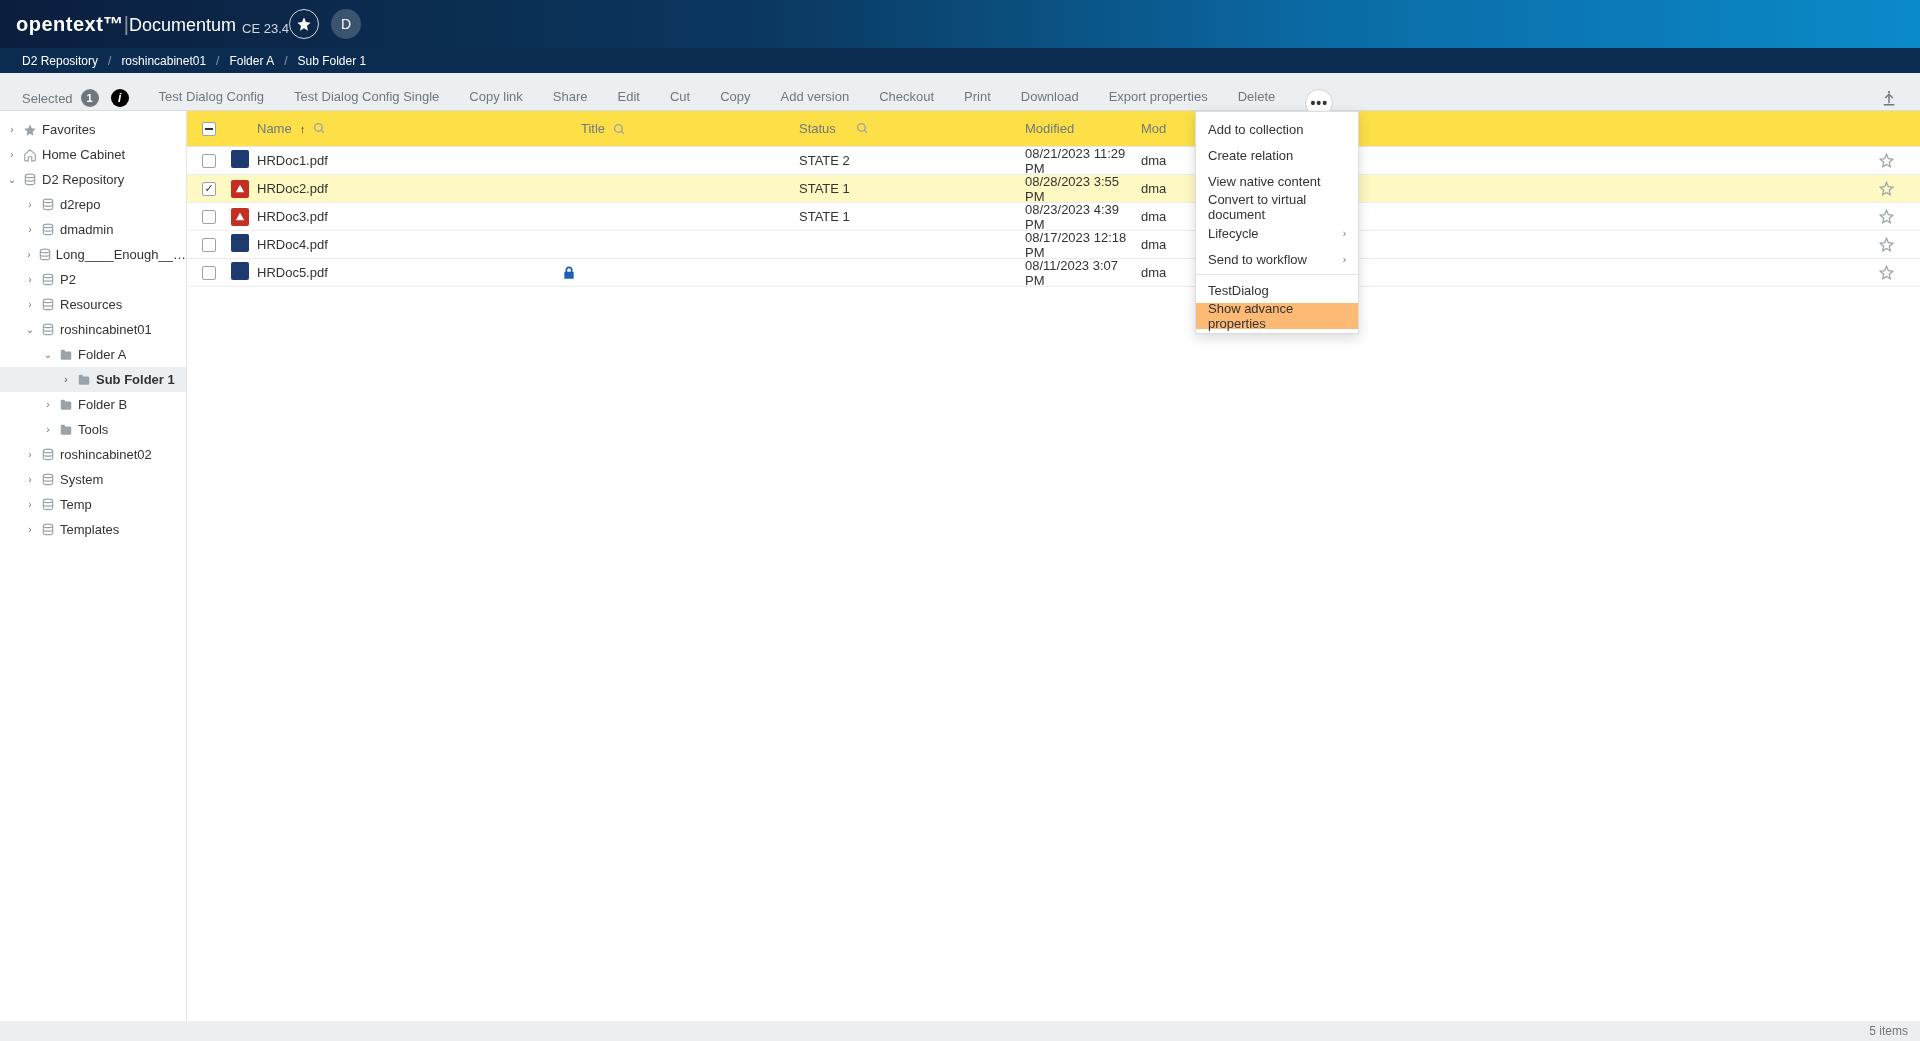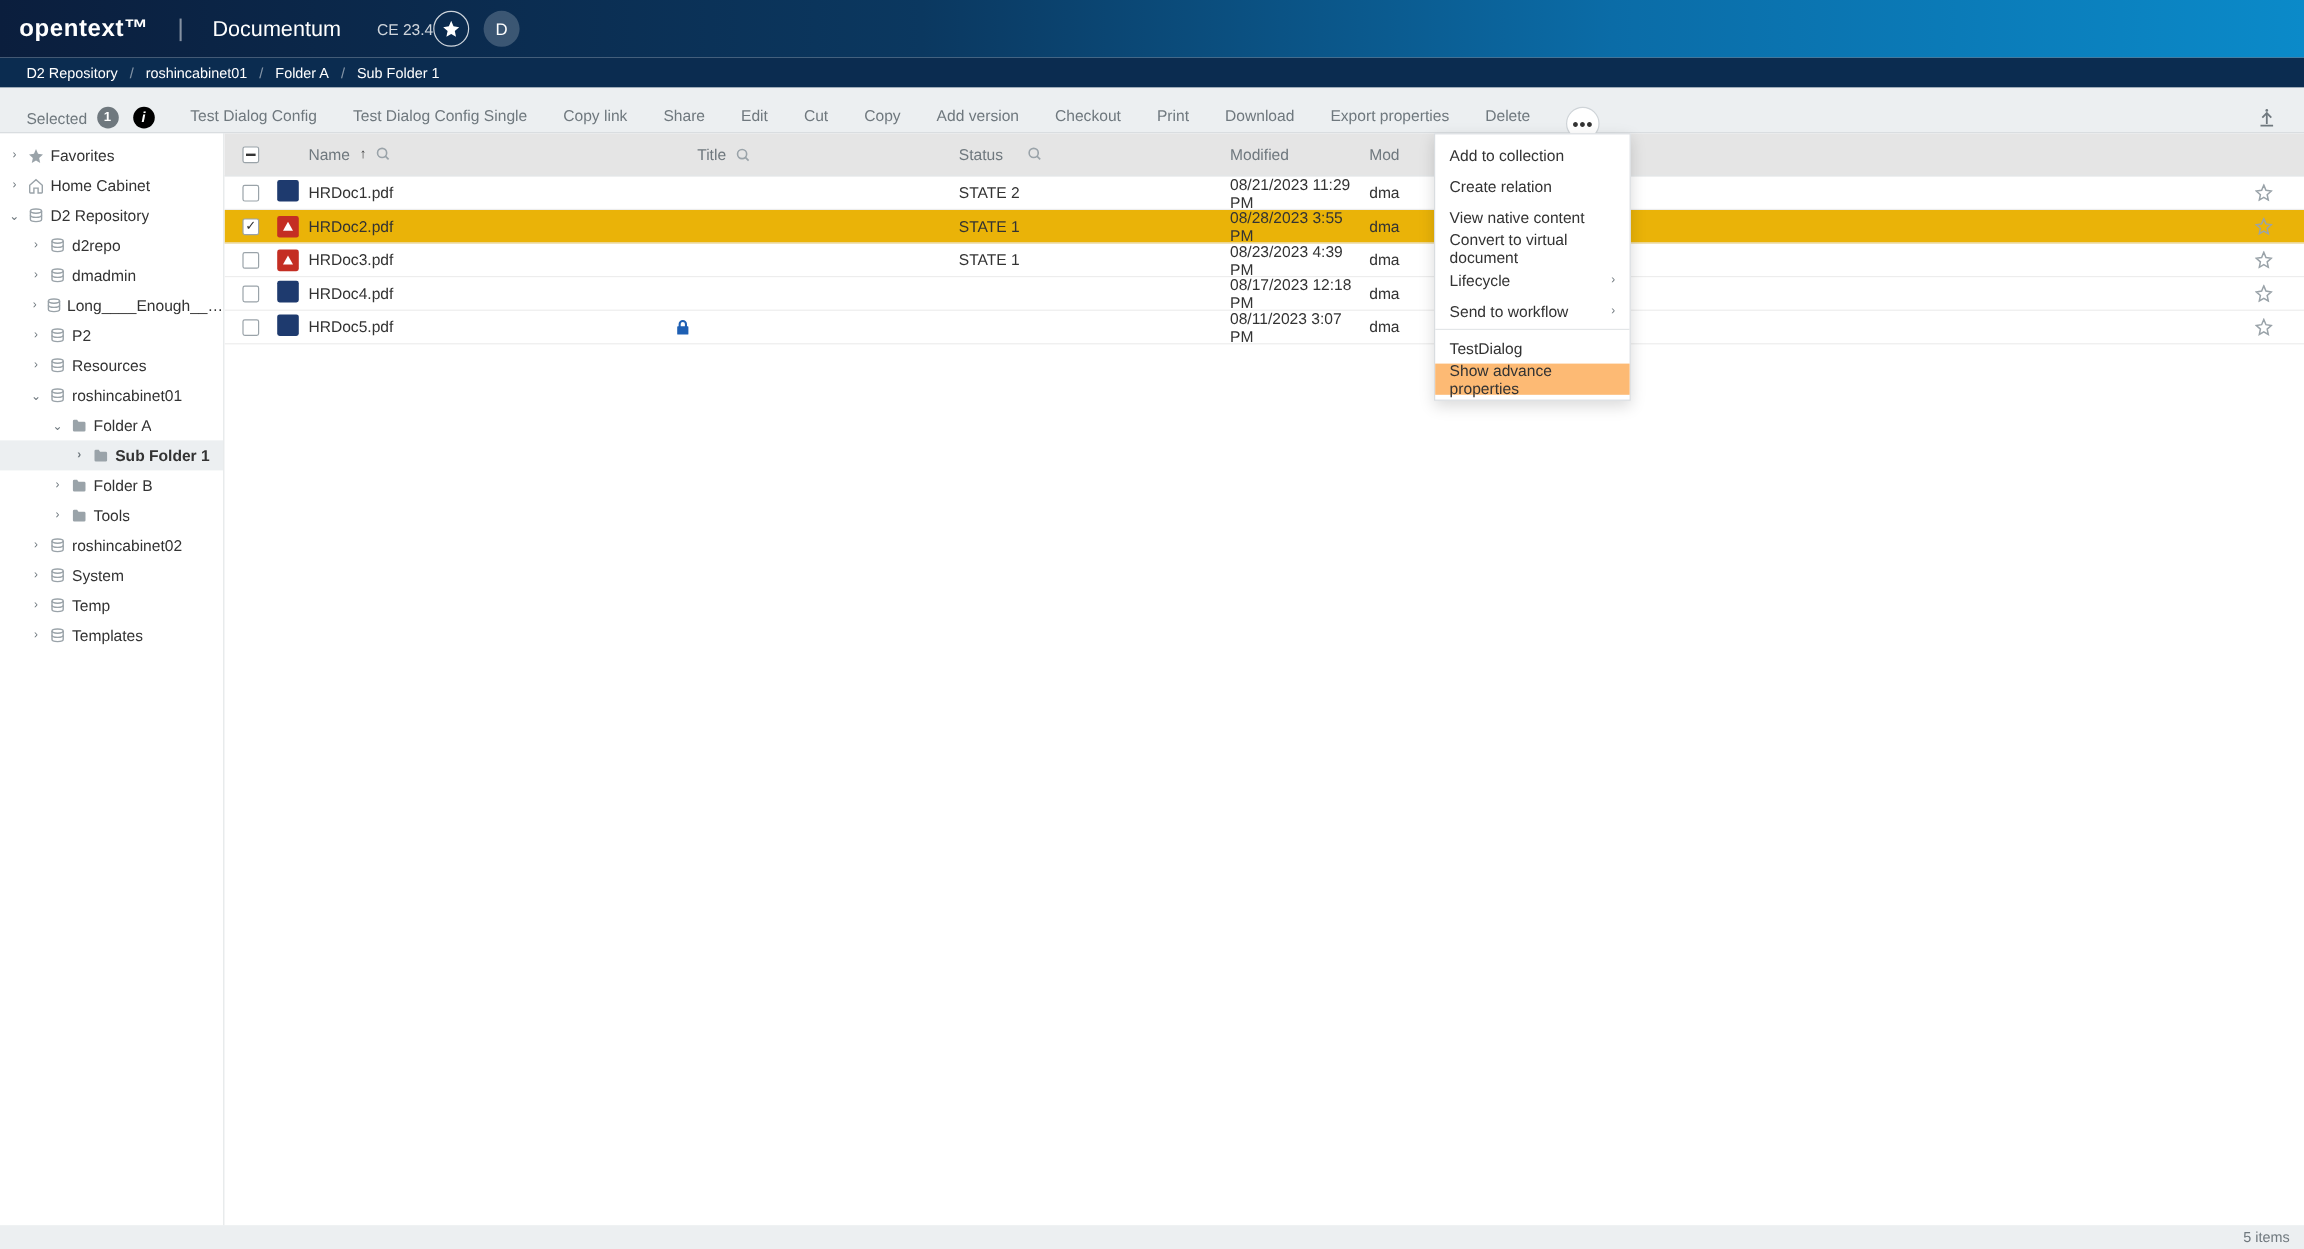--- a/index.html
+++ b/index.html
@@ -1,19 +1,19 @@
 <!DOCTYPE html>
 <html><head>
 <meta charset="utf-8">
 <style>
 * { box-sizing: border-box; margin: 0; padding: 0; }
 body { font-family: -apple-system, BlinkMacSystemFont, "Segoe UI", Arial, sans-serif; font-size: 13px; color: #333; background: #fff; overflow: hidden; }
 
 .header { height: 48px; background: linear-gradient(90deg, #0b1e3d 0%, #0b3860 40%, #0b6ca7 70%, #0b8ac9 100%); display: flex; align-items: center; padding: 0 16px; color: #fff; }
-.brand { display: flex; align-items: center; gap: 24px; }
+.brand { display: flex; align-items: flex-end; gap: 0; }
 .brand-ot { font-size: 20px; font-weight: 700; letter-spacing: 0.5px; }
 .brand-sep { color: rgba(255,255,255,0.5); font-size: 20px; }
 .brand-prod { font-size: 18px; font-weight: 400; }
 .brand-ver { font-size: 13px; opacity: 0.8; margin-left: 6px; }
 .search-wrap { flex: 1; display: flex; justify-content: center; }
 .search-box { width: 360px; height: 28px; background: rgba(255,255,255,0.18); border: 1px solid rgba(255,255,255,0.35); border-radius: 2px; display: flex; align-items: center; justify-content: center; gap: 6px; color: #e8f1f8; font-style: italic; }
 .header-right { display: flex; align-items: center; gap: 12px; }
 .circ-btn { width: 30px; height: 30px; border: 1.5px solid rgba(255,255,255,0.8); border-radius: 50%; display: flex; align-items: center; justify-content: center; color: #fff; }
 .avatar { width: 30px; height: 30px; border-radius: 50%; background: rgba(255,255,255,0.2); display: flex; align-items: center; justify-content: center; color: #fff; font-size: 14px; }
 
@@ -33,35 +33,35 @@
 .body { display: flex; height: calc(100vh - 48px - 25px - 38px - 20px); }
 .sidebar { width: 187px; border-right: 1px solid #e3e6e8; overflow-y: auto; padding-top: 6px; font-size: 13px; color: #333; }
 .tree-item { display: flex; align-items: center; height: 25px; padding-left: 6px; gap: 4px; cursor: pointer; white-space: nowrap; overflow: hidden; }
 .tree-item.selected { background: #eceff1; font-weight: 600; }
 .tw { width: 12px; display: inline-flex; justify-content: center; color: #6f787e; font-size: 10px; }
 .tree-ico { width: 16px; height: 16px; display: inline-flex; align-items: center; justify-content: center; color: #9aa3a9; }
 .tree-ico svg { width: 14px; height: 14px; }
 .tree-label { overflow: hidden; text-overflow: ellipsis; }
 
 .content { flex: 1; display: flex; flex-direction: column; overflow: hidden; }
-.thead { height: 36px; background: #e5e5e5; border-bottom: 1px solid #e3e6e8; display: flex; align-items: center; color: #6f787e; font-size: 13px; padding-right: 20px; }
+.thead { height: 36px; background: #fde047; border-bottom: 1px solid #e3e6e8; display: flex; align-items: center; color: #6f787e; font-size: 13px; padding-right: 20px; }
 .col-chk { width: 44px; display: flex; justify-content: center; }
 .col-ico { width: 26px; }
 .col-name { width: 300px; display: flex; align-items: center; gap: 8px; }
 .col-lock { width: 24px; display: flex; justify-content: center; }
 .col-title { width: 218px; display: flex; align-items: flex-end; gap: 8px; }
 .col-status { width: 226px; display: flex; align-items: center; gap: 20px; }
 .col-modified { width: 116px; }
 .col-modby { width: 60px; }
 .col-pad { flex: 1; }
 .col-star { width: 44px; display: flex; justify-content: center; }
 
 .rows { flex: 1; overflow-y: auto; }
 .row { height: 28px; display: flex; align-items: center; border-bottom: 1px solid #ededed; font-size: 13px; padding-right: 12px; }
-.row.selected { background: #eab308; }
+.row.selected { background: #fef9c3; }
 .chk { width: 14px; height: 14px; border: 1.5px solid #9aa3a9; border-radius: 2px; display: inline-flex; align-items: center; justify-content: center; background: #fff; }
 .chk.checked::after { content: "✓"; font-size: 11px; color: #333; }
 .chk.ind::after { content: ""; width: 8px; height: 2px; background: #333; }
 .file-ico { width: 18px; height: 18px; border-radius: 2px; display: inline-flex; align-items: center; justify-content: center; font-size: 9px; font-weight: 700; color: #fff; }
 .file-blue { background: #1e3a6e; }
 .file-red { background: #c42e23; }
 .star-ico { color: #9aa3a9; }
 .lock-ico { color: #1e5fb3; }
 .srch-ico { color: #9aa3a9; }
 .sort-arrow { color: #333; font-size: 11px; }

